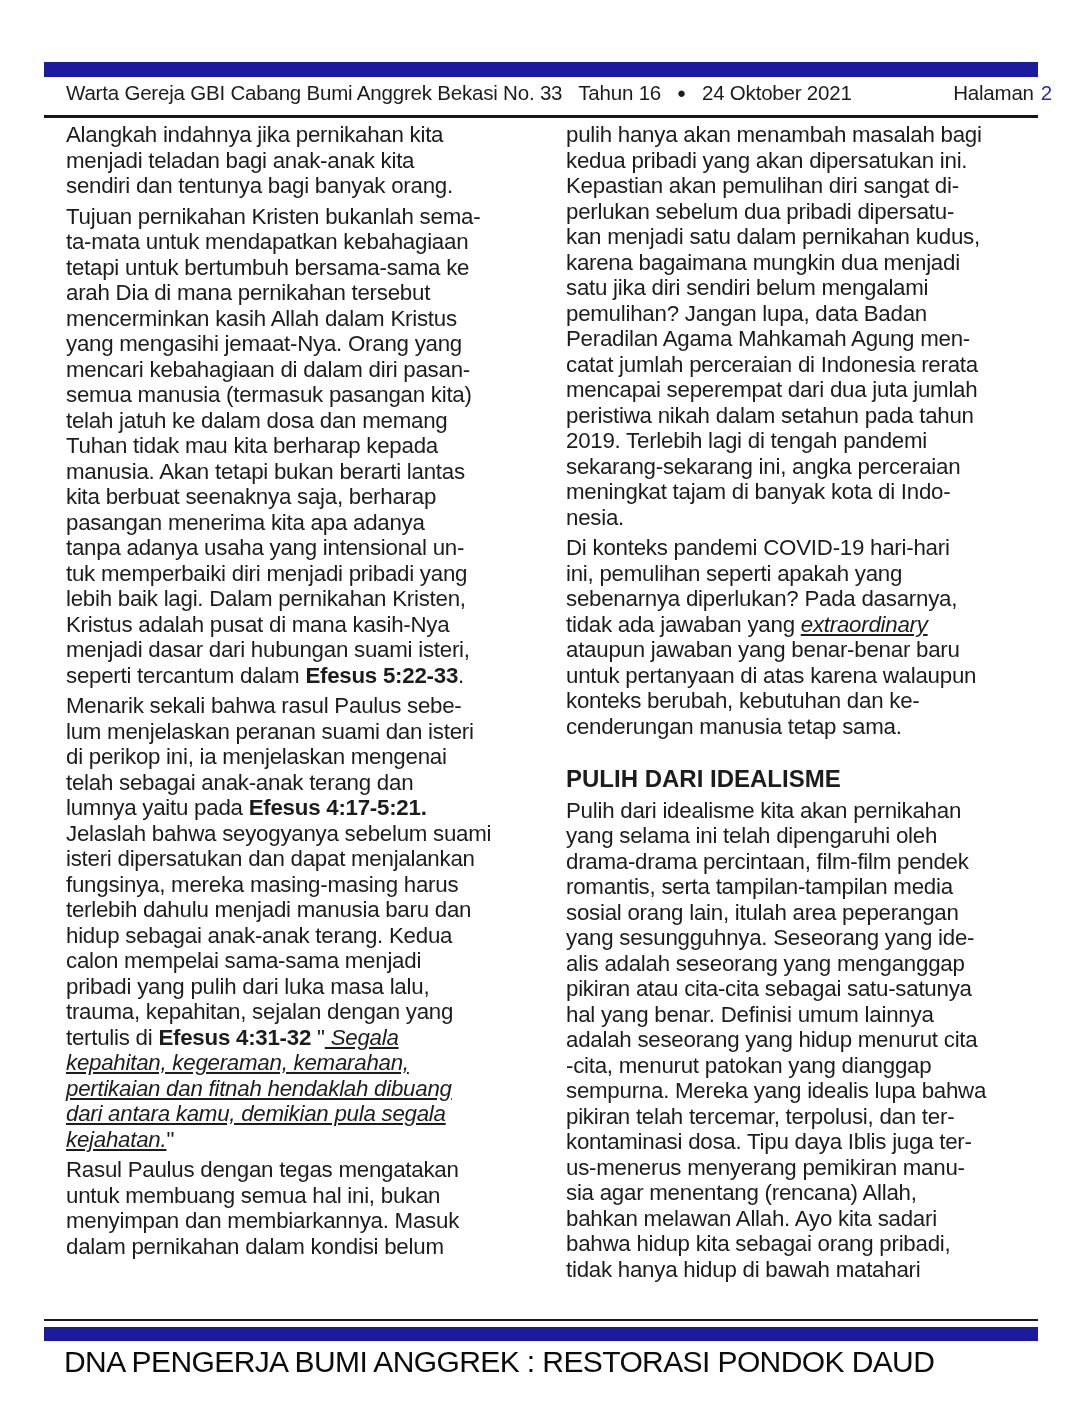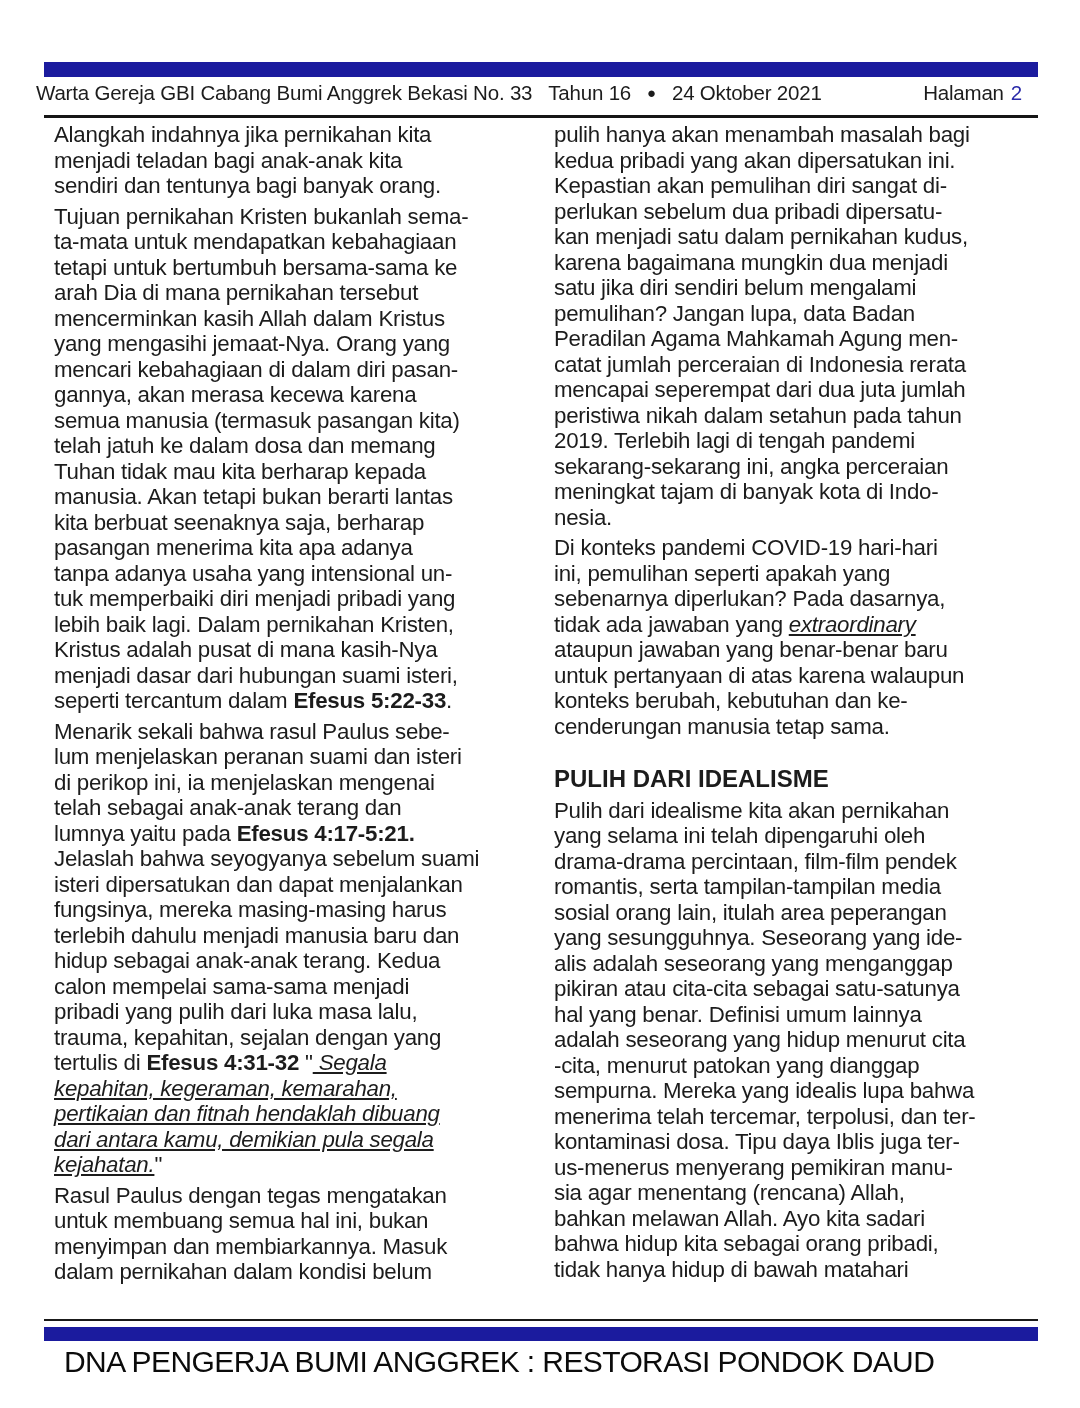--- a/index.html
+++ b/index.html
@@ -3,37 +3,37 @@
 <meta charset="utf-8">
 <style>
   html,body{margin:0;padding:0;background:#e8e8e8;}
   .page{
     position:relative;width:1080px;height:1408px;background:#ffffff;
     font-family:"Liberation Sans", sans-serif;color:#1c1c1c;overflow:hidden;
     margin:0 auto;
   }
   .topbar{position:absolute;left:44px;top:62px;width:994px;height:15px;}
   .header-row{
-    position:absolute;left:36px;top:81px;width:986px;
+    position:absolute;left:66px;top:81px;width:986px;
     display:flex;align-items:baseline;justify-content:space-between;
     font-size:20.5px;letter-spacing:-0.2px;white-space:nowrap;
   }
   .header-left{display:flex;align-items:baseline;}
   .header-left .seg{margin-right:16px;}
   .header-left .bullet{margin-right:16px;font-size:15px;position:relative;top:-2px;}
   .header-right{display:flex;align-items:baseline;gap:7px;margin-left:22px;}
   .header-rule{position:absolute;left:44px;top:115px;width:994px;height:3px;background:#161616;}
   .content{
     position:absolute;top:122px;left:50px;width:988px;
     display:flex;gap:17px;
     font-size:22.3px;line-height:25.5px;letter-spacing:-0.25px;
   }
   .col{flex:0 0 483px;}
   .col.right{flex:0 0 488px;}
-  .para{margin:0 0 5px 4px;}
+  .para{margin:0 0 5px 16px;}
   .para.heading{margin-top:27px;margin-bottom:6px;font-size:24px;font-weight:bold;letter-spacing:0;}
   .tline{white-space:nowrap;}
   .b{font-weight:bold;}
   .i{font-style:italic;text-decoration:underline;}
   .footer-rule{position:absolute;left:44px;top:1319px;width:994px;height:2px;background:#1a1a1a;}
   .botbar{position:absolute;left:44px;top:1327px;width:994px;height:14px;}
   .footer-text{
     position:absolute;left:64px;top:1345px;
     font-weight:normal;font-size:30px;letter-spacing:-0.6px;color:#0b0b0b;
     white-space:nowrap;
@@ -69,21 +69,20 @@
           <div class="tline"><span>sendiri dan tentunya bagi banyak orang.</span></div>
         </div>
         <div class="para">
           <div class="tline"><span>Tujuan pernikahan Kristen bukanlah sema-</span></div>
           <div class="tline"><span>ta-mata untuk mendapatkan kebahagiaan</span></div>
           <div class="tline"><span>tetapi untuk bertumbuh bersama-sama ke</span></div>
           <div class="tline"><span>arah Dia di mana pernikahan tersebut</span></div>
           <div class="tline"><span>mencerminkan kasih Allah dalam Kristus</span></div>
           <div class="tline"><span>yang mengasihi jemaat-Nya. Orang yang</span></div>
           <div class="tline"><span>mencari kebahagiaan di dalam diri pasan-</span></div>
-          <div class="tline"><span>gannya, akan merasa kecewa karena</span></div>
           <div class="tline"><span>semua manusia (termasuk pasangan kita)</span></div>
           <div class="tline"><span>telah jatuh ke dalam dosa dan memang</span></div>
           <div class="tline"><span>Tuhan tidak mau kita berharap kepada</span></div>
           <div class="tline"><span>manusia. Akan tetapi bukan berarti lantas</span></div>
           <div class="tline"><span>kita berbuat seenaknya saja, berharap</span></div>
           <div class="tline"><span>pasangan menerima kita apa adanya</span></div>
           <div class="tline"><span>tanpa adanya usaha yang intensional un-</span></div>
           <div class="tline"><span>tuk memperbaiki diri menjadi pribadi yang</span></div>
           <div class="tline"><span>lebih baik lagi. Dalam pernikahan Kristen,</span></div>
           <div class="tline"><span>Kristus adalah pusat di mana kasih-Nya</span></div>
@@ -155,21 +154,21 @@
           <div class="tline"><span>drama-drama percintaan, film-film pendek</span></div>
           <div class="tline"><span>romantis, serta tampilan-tampilan media</span></div>
           <div class="tline"><span>sosial orang lain, itulah area peperangan</span></div>
           <div class="tline"><span>yang sesungguhnya. Seseorang yang ide-</span></div>
           <div class="tline"><span>alis adalah seseorang yang menganggap</span></div>
           <div class="tline"><span>pikiran atau cita-cita sebagai satu-satunya</span></div>
           <div class="tline"><span>hal yang benar. Definisi umum lainnya</span></div>
           <div class="tline"><span>adalah seseorang yang hidup menurut cita</span></div>
           <div class="tline"><span>-cita, menurut patokan yang dianggap</span></div>
           <div class="tline"><span>sempurna. Mereka yang idealis lupa bahwa</span></div>
-          <div class="tline"><span>menerima telah tercemar, terpolusi, dan ter-</span></div>
+          <div class="tline"><span>pikiran telah tercemar, terpolusi, dan ter-</span></div>
           <div class="tline"><span>kontaminasi dosa. Tipu daya Iblis juga ter-</span></div>
           <div class="tline"><span>us-menerus menyerang pemikiran manu-</span></div>
           <div class="tline"><span>sia agar menentang (rencana) Allah,</span></div>
           <div class="tline"><span>bahkan melawan Allah. Ayo kita sadari</span></div>
           <div class="tline"><span>bahwa hidup kita sebagai orang pribadi,</span></div>
           <div class="tline"><span>tidak hanya hidup di bawah matahari</span></div>
         </div>
       </div>
   </div>
 

